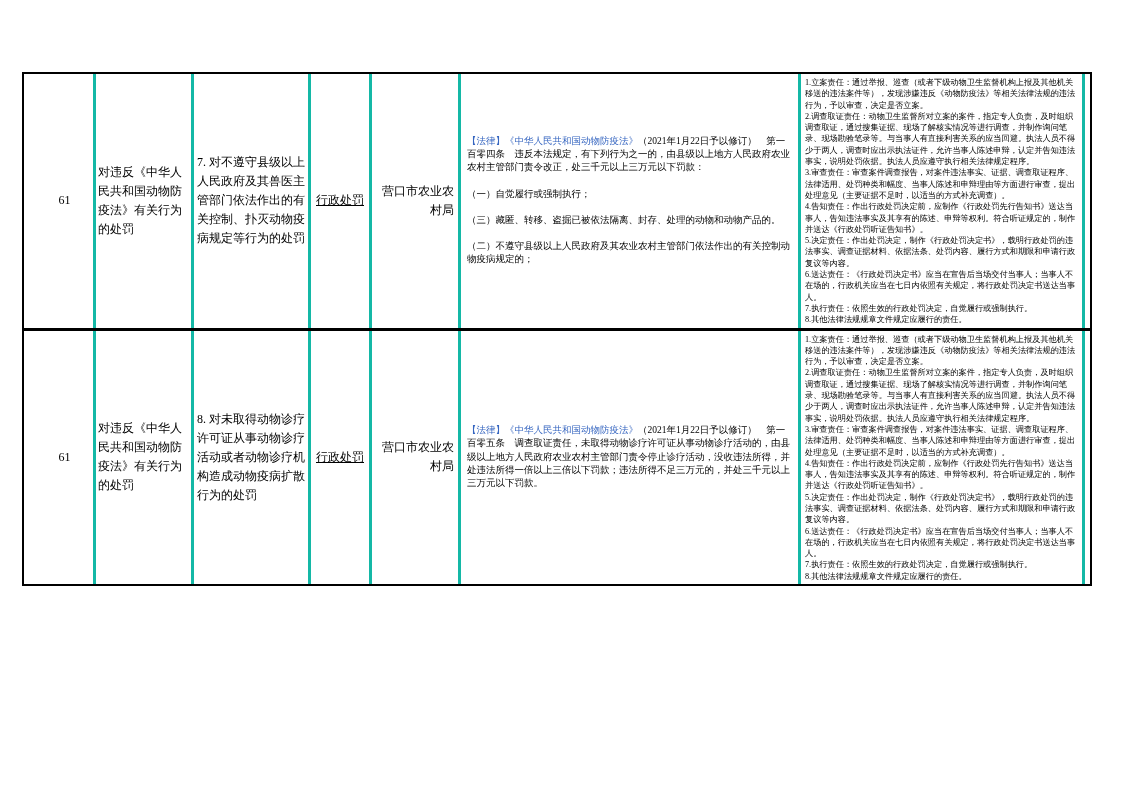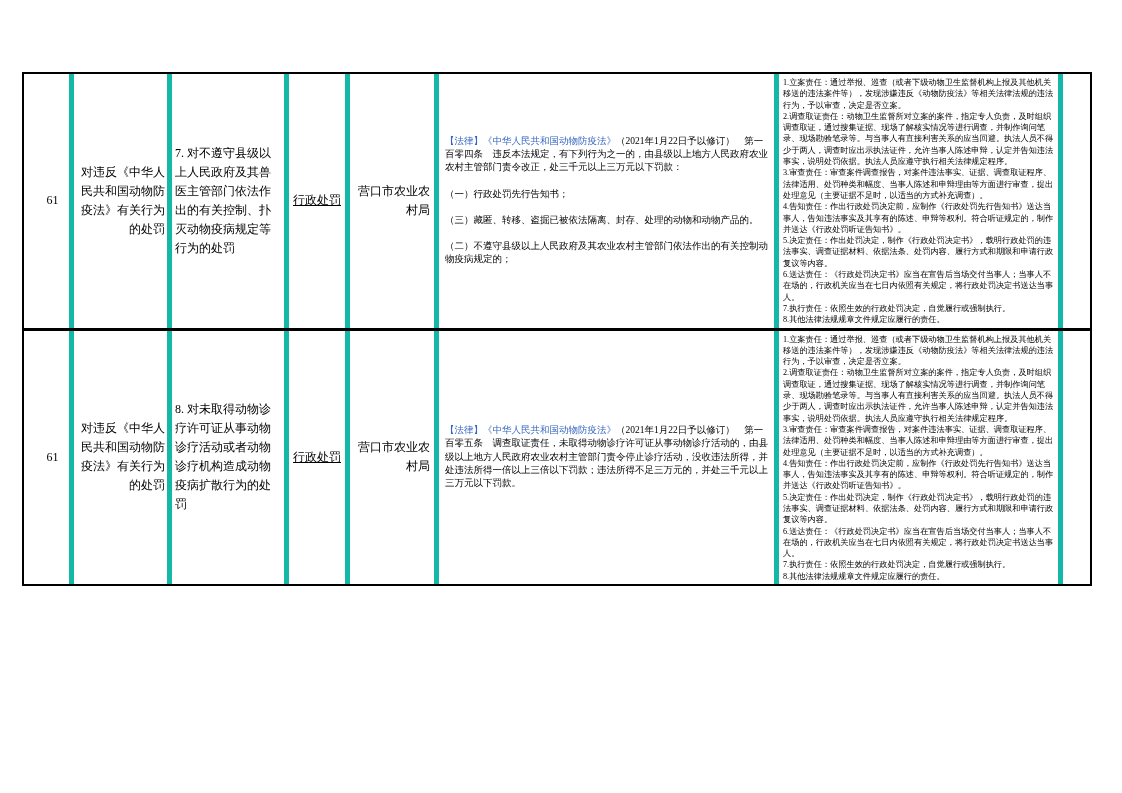--- a/index.html
+++ b/index.html
@@ -21,33 +21,33 @@
     border: 2px solid #000000;
   }
   .trow {
     display: flex;
     align-items: stretch;
   }
   .trow.second {
     border-top: 3px solid #000000;
   }
   .cell {
-    border-right: 5px solid #14b8a6;
+    border-right: 3px solid #14b8a6;
     display: flex;
     flex-direction: column;
     justify-content: center;
     overflow: hidden;
     line-height: 19px;
     font-size: 12px;
   }
   .cell:last-child { border-right: none; }
   .row-a .cell { min-height: 232px; }
   .row-b .cell { min-height: 236px; }
-  .c-num   { width: 50px;  align-items: center; text-align: center; padding-left: 12px; }
-  .c-cat   { width: 98px;  text-align: right; padding: 2px; }
+  .c-num   { width: 72px;  align-items: center; text-align: center; padding-left: 12px; }
+  .c-cat   { width: 98px;  text-align: left; padding: 2px; }
   .c-item  { width: 117px; text-align: left; padding: 2px 3px; }
   .c-type  { width: 61px;  align-items: center; text-align: center; text-decoration: underline; }
   .c-auth  { width: 89px;  text-align: right; padding: 2px 4px; }
   .c-legal {
     width: 340px;
     text-align: left;
     padding: 8px 6px;
     font-size: 9.5px;
     line-height: 13.2px;
   }
@@ -72,21 +72,21 @@
   <div class="doc-table">
 
     <div class="trow row-a">
       <div class="cell c-num">61</div>
       <div class="cell c-cat">对违反《中华人民共和国动物防疫法》有关行为的处罚</div>
       <div class="cell c-item">7. 对不遵守县级以上人民政府及其兽医主管部门依法作出的有关控制、扑灭动物疫病规定等行为的处罚</div>
       <div class="cell c-type">行政处罚</div>
       <div class="cell c-auth">营口市农业农村局</div>
       <div class="cell c-legal">
         <p class="legal-p first"><span class="law-ref">【法律】《中华人民共和国动物防疫法》</span><span>（2021年1月22日予以修订）　第一百零四条　违反本法规定，有下列行为之一的，由县级以上地方人民政府农业农村主管部门责令改正，处三千元以上三万元以下罚款：</span></p>
-        <p class="legal-p">（一）行政处罚先行告知书；</p>
+        <p class="legal-p">（一）自觉履行或强制执行；</p>
         <p class="legal-p">（三）藏匿、转移、盗掘已被依法隔离、封存、处理的动物和动物产品的。</p>
         <p class="legal-p">（二）不遵守县级以上人民政府及其农业农村主管部门依法作出的有关控制动物疫病规定的；</p>
       </div>
       <div class="cell c-resp">
         <p class="resp-item">1.立案责任：通过举报、巡查（或者下级动物卫生监督机构上报及其他机关移送的违法案件等），发现涉嫌违反《动物防疫法》等相关法律法规的违法行为，予以审查，决定是否立案。</p>
         <p class="resp-item">2.调查取证责任：动物卫生监督所对立案的案件，指定专人负责，及时组织调查取证，通过搜集证据、现场了解核实情况等进行调查，并制作询问笔录、现场勘验笔录等。与当事人有直接利害关系的应当回避。执法人员不得少于两人，调查时应出示执法证件，允许当事人陈述申辩，认定并告知违法事实，说明处罚依据。执法人员应遵守执行相关法律规定程序。</p>
         <p class="resp-item">3.审查责任：审查案件调查报告，对案件违法事实、证据、调查取证程序、法律适用、处罚种类和幅度、当事人陈述和申辩理由等方面进行审查，提出处理意见（主要证据不足时，以适当的方式补充调查）。</p>
         <p class="resp-item">4.告知责任：作出行政处罚决定前，应制作《行政处罚先行告知书》送达当事人，告知违法事实及其享有的陈述、申辩等权利。符合听证规定的，制作并送达《行政处罚听证告知书》。</p>
         <p class="resp-item">5.决定责任：作出处罚决定，制作《行政处罚决定书》，载明行政处罚的违法事实、调查证据材料、依据法条、处罚内容、履行方式和期限和申请行政复议等内容。</p>
         <p class="resp-item">6.送达责任：《行政处罚决定书》应当在宣告后当场交付当事人；当事人不在场的，行政机关应当在七日内依照有关规定，将行政处罚决定书送达当事人。</p>

